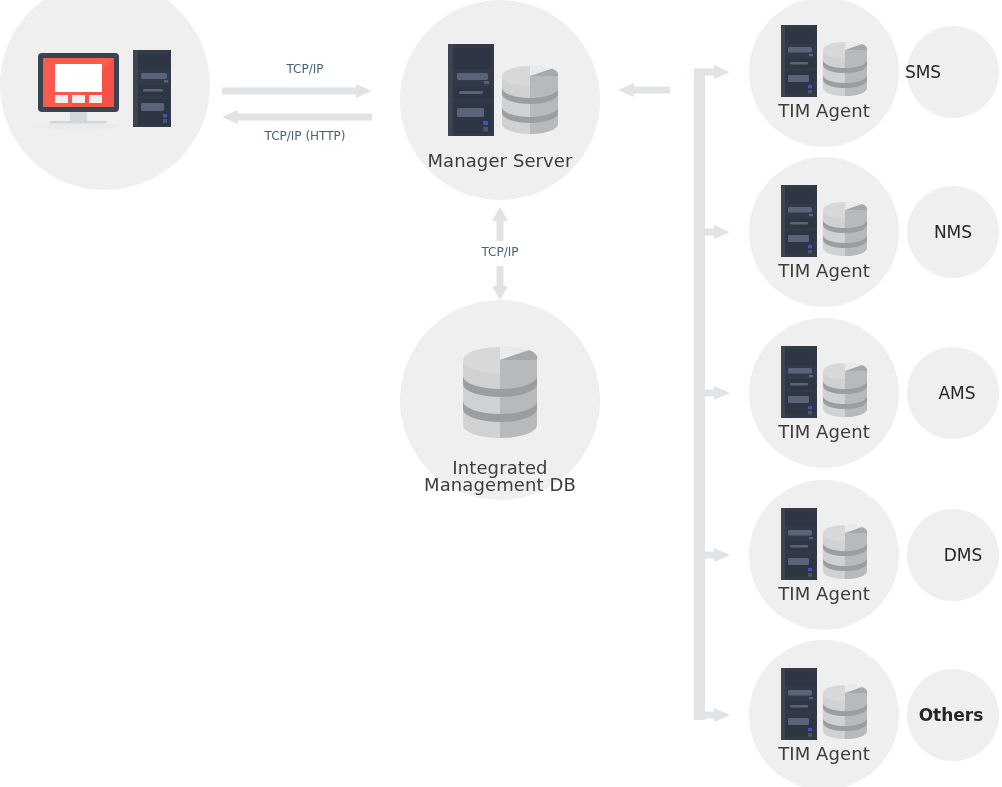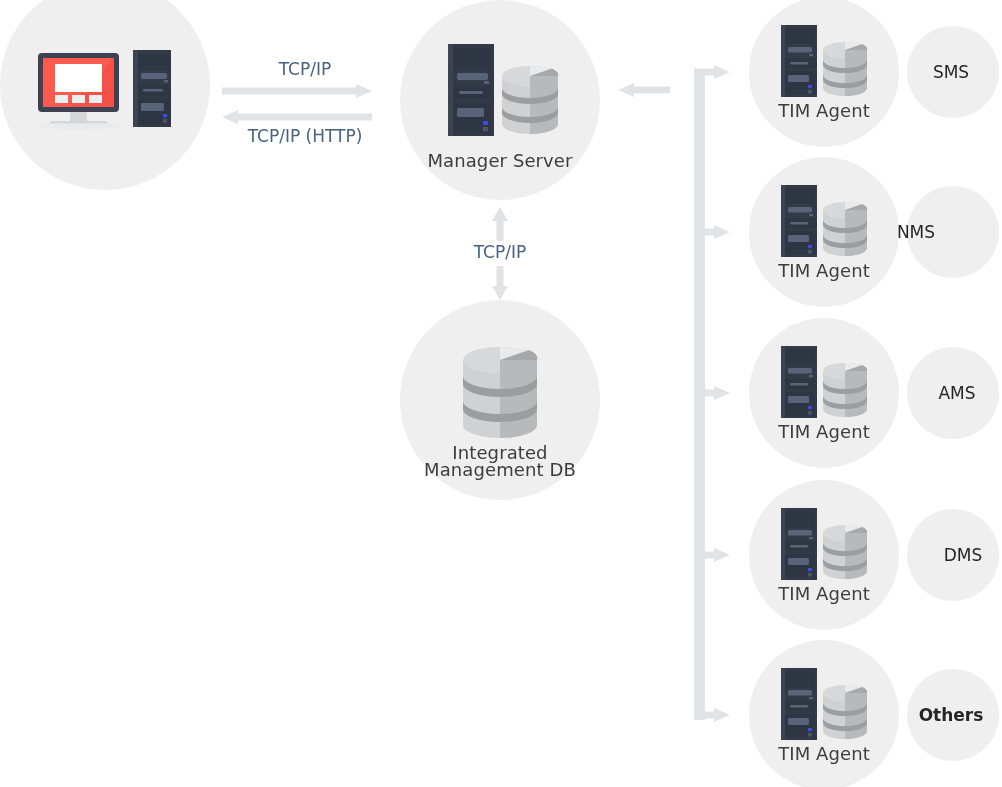--- a/index.html
+++ b/index.html
@@ -38,21 +38,21 @@
     position: absolute;
     width: 100%;
     text-align: center;
     color: #262626;
     font-size: 17px;
     line-height: 20px;
   }
   .conn-text {
     position: absolute;
     color: #46627f;
-    font-size: 17px;
+    font-size: 12px;
     line-height: 17px;
     text-align: center;
     white-space: nowrap;
   }
   .icon-wrap { position: absolute; }
   svg { display: block; overflow: visible; }
 </style>
 </head>
 <body>
 
@@ -157,21 +157,21 @@
         <ellipse cx="37" cy="13" rx="37" ry="13" fill="#d6d8d9"></ellipse>
         <path d="M0,13 L0,78 A37,13 0 0,0 74,78 L74,13 A37,13 0 0,1 0,13 Z" fill="#cfd1d3"></path>
         <path d="M37,13 L74,13 L74,78 A37,13 0 0,1 37,91 Z" fill="#b7babc"></path>
         <path d="M37,0 A37,13 0 0,1 70,8 L37,13 Z" fill="#e9eaeb"></path>
         <path d="M37,13 L66,3 A37,13 0 0,1 74,13 L37,13 Z" fill="#a6a9ab"></path>
         <path d="M0,29 L0,37 A37,13 0 0,0 74,37 L74,29 A37,13 0 0,1 0,29 Z" fill="#9b9ea0"></path>
         <path d="M0,54 L0,62 A37,13 0 0,0 74,62 L74,54 A37,13 0 0,1 0,54 Z" fill="#9b9ea0"></path>
       </g>
     </svg>
   </div>
-  <div class="node-label" style="left:400px; top:444px; width:200px;">Integrated
+  <div class="node-label" style="left:400px; top:459px; width:200px;">Integrated
 Management DB</div>
 
   <div class="icon-wrap" style="left:618px; top:83px;">
     <svg width="52" height="14" viewBox="0 0 52 14">
       <polygon points="52,3.5 16,3.5 16,0 0,7 16,14 16,10.5 52,10.5" fill="#e0e4e7"></polygon>
     </svg>
   </div>
 
   <div style="position:absolute; left:694px; top:72px; width:11px; height:648px; background:#e0e4e7;"></div>
 
@@ -225,21 +225,21 @@
           <path d="M22,8 L44,8 L44,46 A22,8 0 0,1 22,54 Z" fill="#b7babc"></path>
           <path d="M22,0 A22,8 0 0,1 42,5 L22,8 Z" fill="#e9eaeb"></path>
           <path d="M22,8 L39,2 A22,8 0 0,1 44,8 L22,8 Z" fill="#a6a9ab"></path>
           <path d="M0,18 L0,23 A22,8 0 0,0 44,23 L44,18 A22,8 0 0,1 0,18 Z" fill="#9b9ea0"></path>
           <path d="M0,33 L0,38 A22,8 0 0,0 44,38 L44,33 A22,8 0 0,1 0,33 Z" fill="#9b9ea0"></path>
         </g>
       </svg>
     </div>
     <div class="node-label agent-label" style="left: 749px; top: 102px; width: 150px;">TIM Agent</div>
     <div class="node-circle chip-circle" style="left: 907px; top: 26px; height: 92px; width: 92px;"></div>
-    <div class="chip-label" style="left: 915px; top: 62px; width: 72px;">SMS</div>
+    <div class="chip-label" style="left: 887px; top: 62px; width: 72px;">SMS</div>
   </div>
       <div class="agent-row">
     <div class="node-circle agent-circle" style="left: 749px; top: 157px; height: 150px; width: 150px;"></div>
     <div class="icon-wrap agent-icons" style="left: 781px; top: 185px; width: 86px; height: 72px;">
       <svg width="86" height="72" viewBox="0 0 86 72">
         <g>
           <rect x="0" y="0" width="36" height="72" fill="#333a47"></rect>
           <rect x="0" y="0" width="4" height="72" fill="#3c4452"></rect>
           <rect x="4" y="3" width="30" height="16" fill="#2e3643"></rect>
           <rect x="7" y="22" width="24" height="5.5" rx="1.5" fill="#59647a"></rect>
@@ -257,21 +257,21 @@
           <path d="M22,8 L44,8 L44,46 A22,8 0 0,1 22,54 Z" fill="#b7babc"></path>
           <path d="M22,0 A22,8 0 0,1 42,5 L22,8 Z" fill="#e9eaeb"></path>
           <path d="M22,8 L39,2 A22,8 0 0,1 44,8 L22,8 Z" fill="#a6a9ab"></path>
           <path d="M0,18 L0,23 A22,8 0 0,0 44,23 L44,18 A22,8 0 0,1 0,18 Z" fill="#9b9ea0"></path>
           <path d="M0,33 L0,38 A22,8 0 0,0 44,38 L44,33 A22,8 0 0,1 0,33 Z" fill="#9b9ea0"></path>
         </g>
       </svg>
     </div>
     <div class="node-label agent-label" style="left: 749px; top: 262px; width: 150px;">TIM Agent</div>
     <div class="node-circle chip-circle" style="left: 907px; top: 186px; height: 92px; width: 92px;"></div>
-    <div class="chip-label" style="left: 870px; top: 222px; width: 92px;">NMS</div>
+    <div class="chip-label" style="left: 907px; top: 222px; width: 92px;">NMS</div>
   </div>
       <div class="agent-row">
     <div class="node-circle agent-circle" style="left: 749px; top: 318px; height: 150px; width: 150px;"></div>
     <div class="icon-wrap agent-icons" style="left: 781px; top: 346px; width: 86px; height: 72px;">
       <svg width="86" height="72" viewBox="0 0 86 72">
         <g>
           <rect x="0" y="0" width="36" height="72" fill="#333a47"></rect>
           <rect x="0" y="0" width="4" height="72" fill="#3c4452"></rect>
           <rect x="4" y="3" width="30" height="16" fill="#2e3643"></rect>
           <rect x="7" y="22" width="24" height="5.5" rx="1.5" fill="#59647a"></rect>

